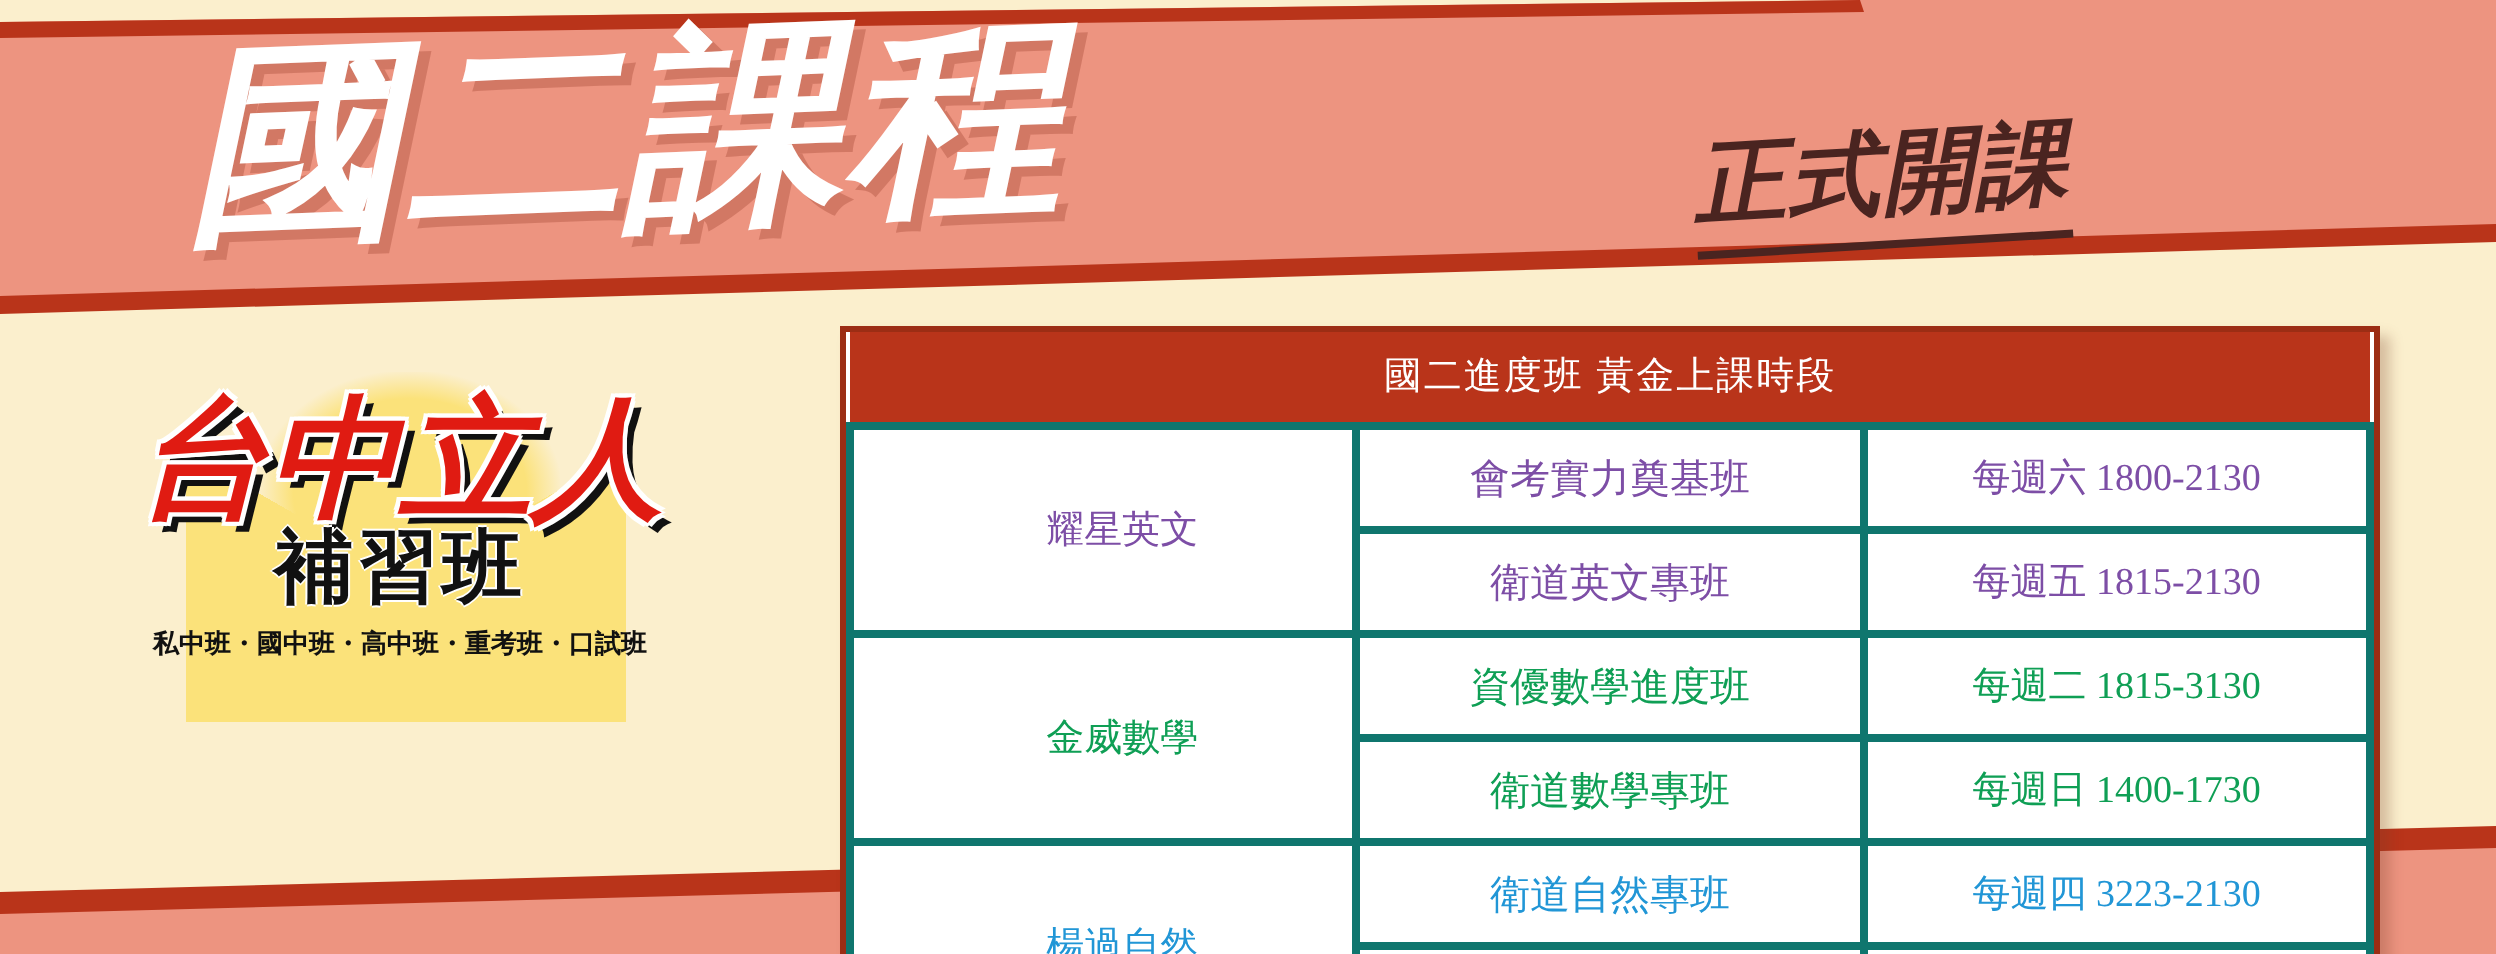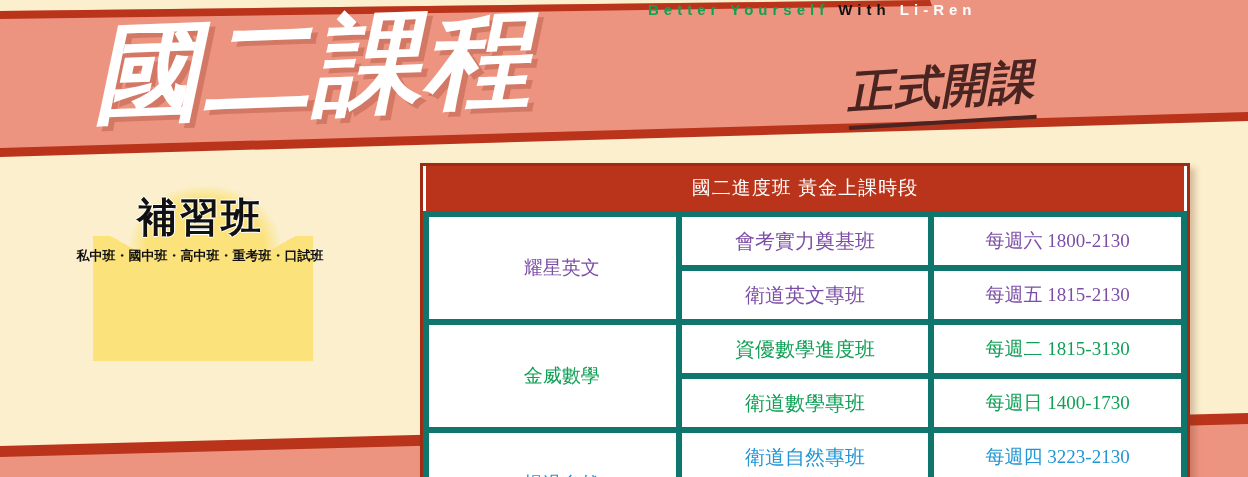--- a/index.html
+++ b/index.html
@@ -117,21 +117,21 @@
     box-shadow:5px 5px 6px rgba(120,60,40,.28);
     box-sizing:border-box;
   }
   table#sched{border-collapse:collapse;width:100%;table-layout:fixed;}
   #sched th.hdr{
     background:#b9341a;color:#fff;
     font-size:19px;font-weight:normal;letter-spacing:1px;
     padding:9px 0 10px 0;text-align:center;
   }
   #sched td{
-    border:6px solid #0f766e;
+    border:4px solid #0f766e;
     text-align:center;vertical-align:middle;
     height:46px;font-size:20px;
   }
   #sched td.subject{width:150px;font-size:19px;padding-left:20px;}
   #sched td.course{width:245px;}
   #sched td.time{width:372px;font-size:19px;font-family:Liberation Serif, serif;}
   .c-purple{color:#7d4ea6;}
   .c-green{color:#0f9f55;}
   .c-blue{color:#2196d6;}
   tr.grp-top td{border-top:1px solid #caa9a0;}
@@ -140,32 +140,28 @@
 <body>
 
 <div id="banner">
 
   <div class="band salmon-top"></div>
   <div class="band darkline-top"></div>
   <div class="band darkline-mid"></div>
   <div class="band salmon-bottom"></div>
   <div class="band darkline-bottom"></div>
 
-  <div id="tagline">
-    <span class="g">Better Yourself</span>
-    <span class="k">With</span>
-    <span class="w">Li-Ren</span>
-  </div>
 
   <div id="headline">國二課程</div>
   <div id="subhead">正式開課</div>
 
   <div id="logo">
     <div id="logo-glow"></div>
     <div id="logo-wedge"></div>
+    <div id="logo-main">台中立人</div>
     <div id="logo-sub">補習班</div>
     <div id="logo-classes">私中班・國中班・高中班・重考班・口試班</div>
   </div>
 
   <div id="sched-wrap">
     <table id="sched">
       <thead>
         <tr>
           <th class="hdr" colspan="3">國二進度班  黃金上課時段</th>
         </tr>

